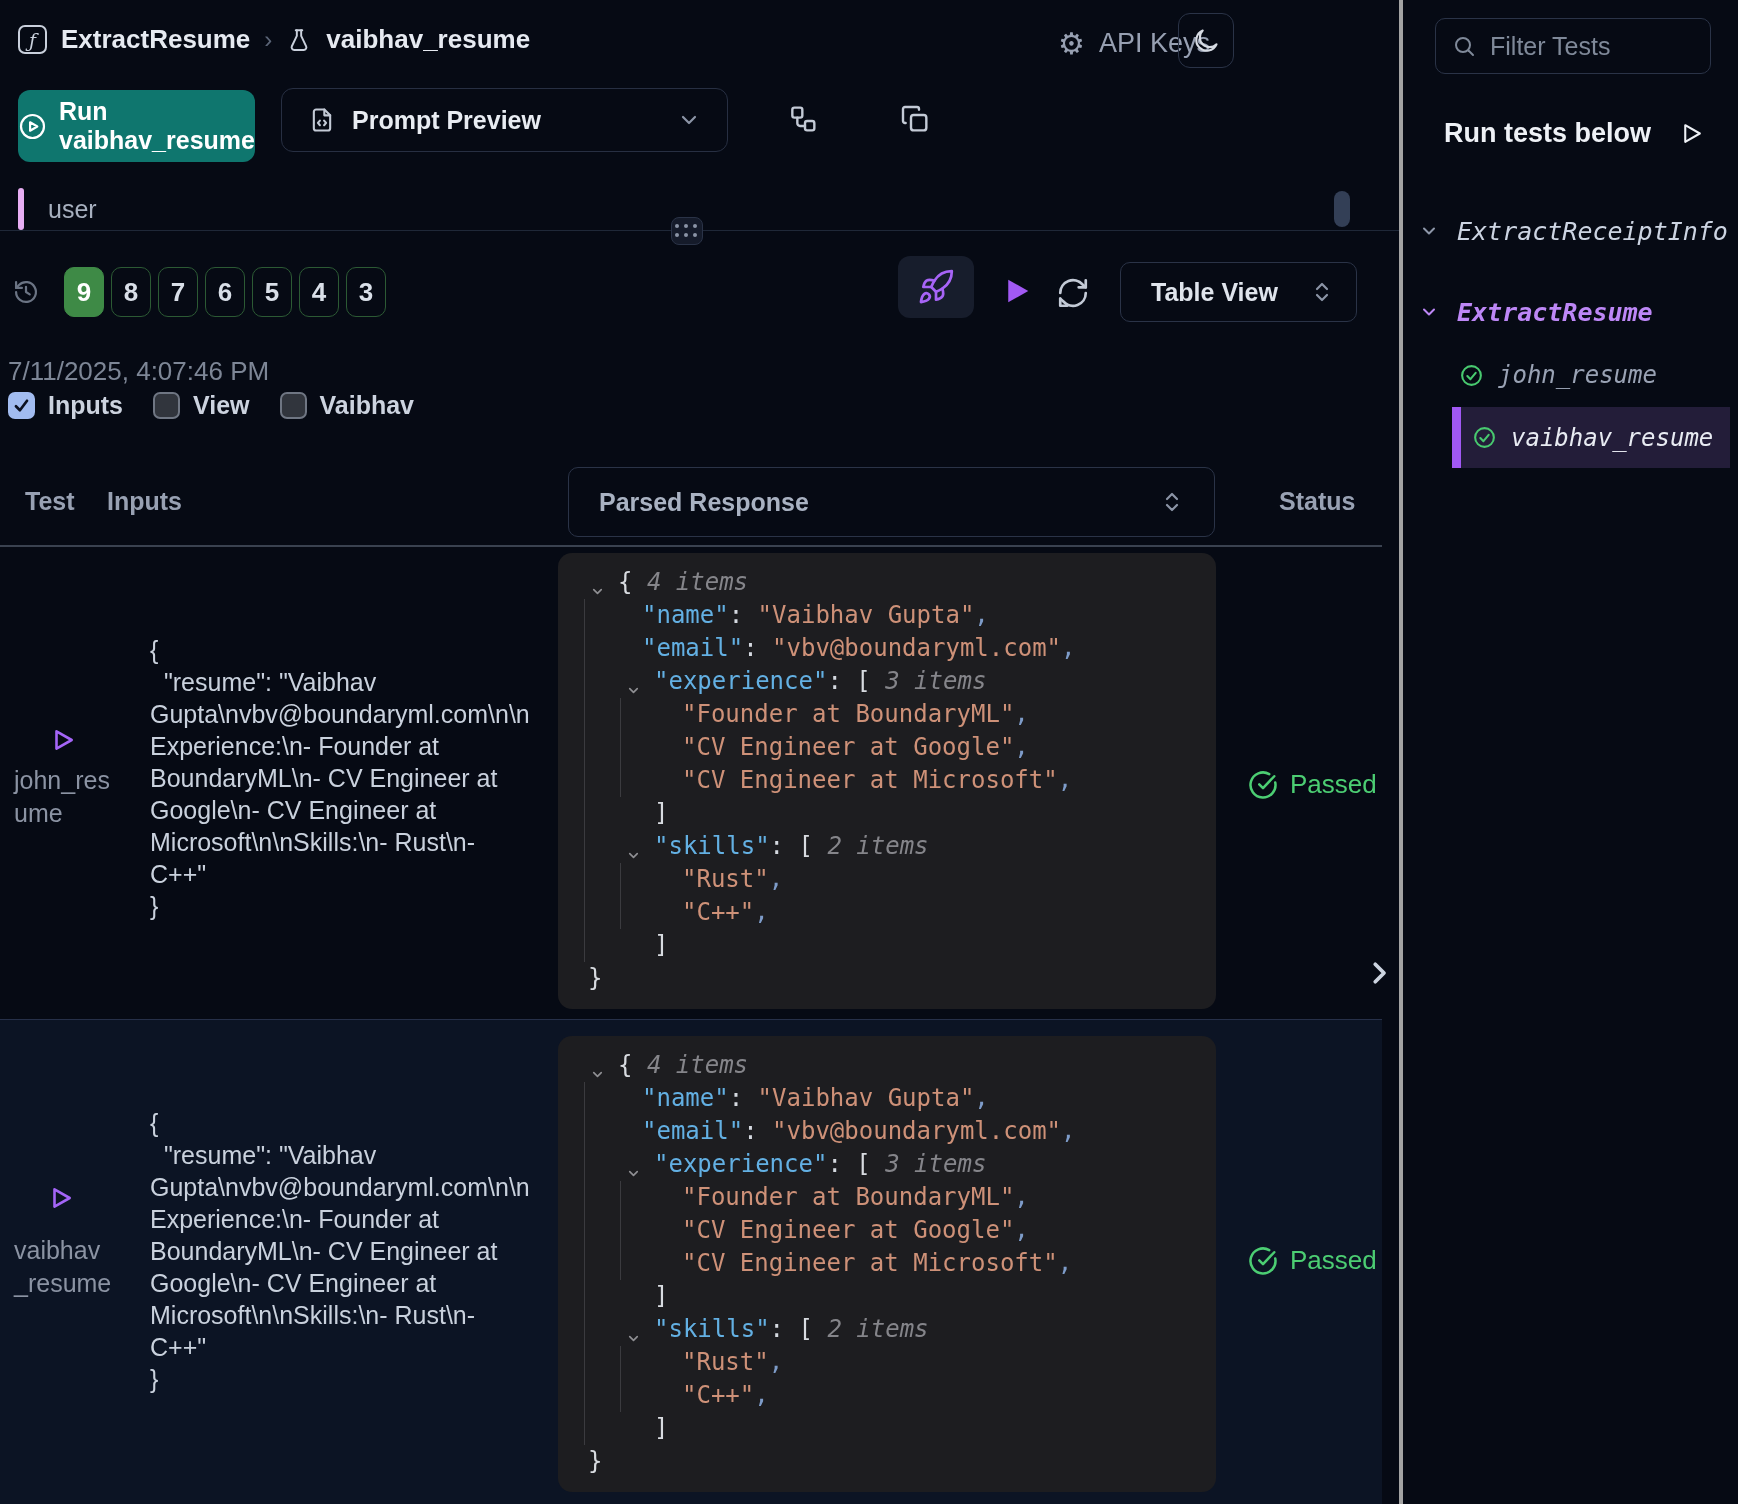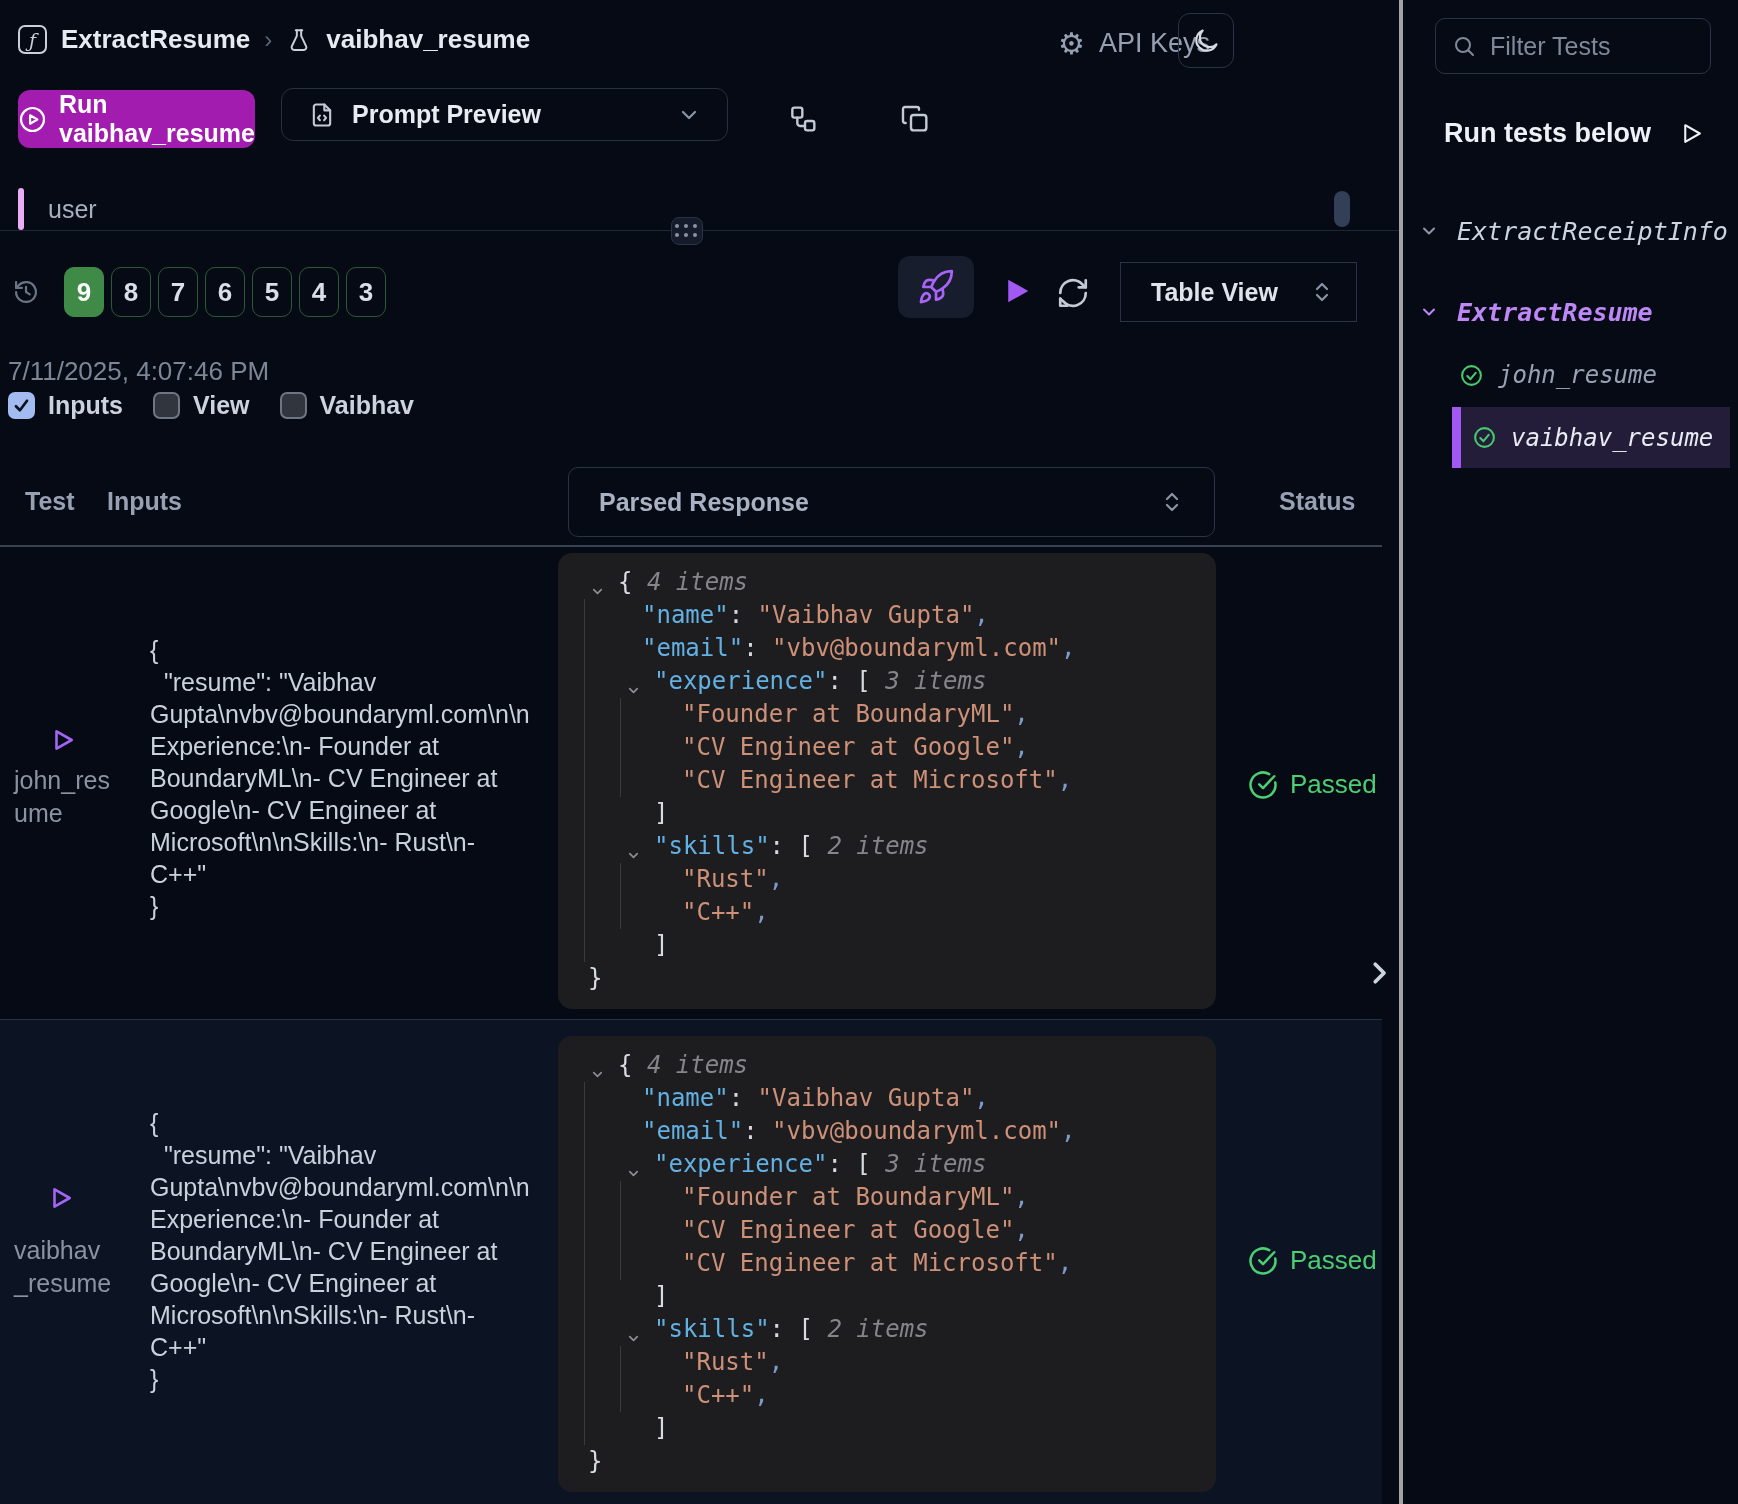--- a/index.html
+++ b/index.html
@@ -10,22 +10,22 @@
 
   
   .breadcrumb { left:18px; top:24px; display:flex; align-items:center; gap:14px; font-size:26px; font-weight:600; color:#e6eaf1; }
   .crumb-sep { color:#5b6577; font-size:24px; font-weight:400; }
   .icon-f { width:29px; height:29px; border:2px solid #c9d0dc; border-radius:7px; display:flex; align-items:center; justify-content:center; font-family:"DejaVu Serif", serif; font-style:italic; font-size:19px; color:#c9d0dc; font-weight:400; }
   .apikeys { left:1058px; top:28px; display:flex; align-items:center; gap:14px; color:#97a0b2; font-size:27px; }
   .gear { font-size:30px; line-height:1; color:#97a0b2; }
   .moonbtn { left:1178px; top:13px; width:56px; height:55px; border:1.5px solid #2a3347; border-radius:12px; display:flex; align-items:center; justify-content:center; background:transparent; }
 
   
-  .runbtn { left:18px; top:90px; width:237px; height:58px; background:#a21caf; border-radius:12px; display:flex; align-items:center; justify-content:center; gap:12px; color:#ffffff; font-size:25px; font-weight:700; }
-  .promptbtn { left:281px; top:88px; width:447px; height:53px; border:1.5px solid #272f42; border-radius:12px; display:flex; align-items:center; padding:0 26px; gap:16px; color:#e8ecf2; font-size:25px; font-weight:600; }
+  .runbtn { left:18px; top:90px; width:237px; height:72px; background:#0f766e; border-radius:12px; display:flex; align-items:center; justify-content:center; gap:12px; color:#ffffff; font-size:25px; font-weight:700; }
+  .promptbtn { left:281px; top:88px; width:447px; height:64px; border:1.5px solid #272f42; border-radius:12px; display:flex; align-items:center; padding:0 26px; gap:16px; color:#e8ecf2; font-size:25px; font-weight:600; }
   .promptbtn .chev-dn { margin-left:auto; }
   .toolicon { top:94px; width:50px; height:50px; display:flex; align-items:center; justify-content:center; color:#c3cad6; }
 
   
   .userbar { left:0; top:188px; width:1357px; height:42px; }
   .userbar .accent { position:absolute; left:18px; top:0; width:6px; height:42px; background:#e7aef3; border-radius:3px; }
   .userbar .role { position:absolute; left:48px; top:7px; font-size:25px; color:#a7b0bf; }
   .vthumb { left:1334px; top:191px; width:16px; height:36px; background:#333f56; border-radius:8px; }
   .hdivider { left:0; top:230px; width:1399px; height:1px; background:#1f2838; }
   .draghandle { left:671px; top:217px; width:32px; height:28px; background:#151b2a; border:1.5px solid #2a3347; border-radius:8px; display:flex; align-items:center; justify-content:center; }
@@ -33,21 +33,21 @@
   .dots i { width:4px; height:4px; border-radius:50%; background:#8b94a6; }
 
   
   .histicon { left:12px; top:278px; color:#6b7484; }
   #badges { left:64px; top:267px; display:flex; gap:7px; }
   .badge { width:40px; height:50px; border-radius:10px; border:1.5px solid #2c5a34; color:#d9dfe8; font-size:26px; font-weight:700; display:flex; align-items:center; justify-content:center; }
   .badge.active { background:#3e8a46; border-color:#3e8a46; color:#ffffff; }
   .rocketbtn { left:898px; top:256px; width:76px; height:62px; background:#171d2c; border-radius:12px; display:flex; align-items:center; justify-content:center; color:#a764f6; }
   .playall { left:1002px; top:274px; color:#a259f4; }
   .refreshbtn { left:1056px; top:276px; color:#c3cad6; }
-  .tableview { left:1120px; top:262px; width:237px; height:60px; border:1.5px solid #2a3347; border-radius:0; display:flex; align-items:center; padding:0 22px 0 30px; color:#dfe4ec; font-size:25px; font-weight:600; }
+  .tableview { left:1120px; top:262px; width:237px; height:60px; border:1.5px solid #2a3347; border-radius:10px; display:flex; align-items:center; padding:0 22px 0 30px; color:#dfe4ec; font-size:25px; font-weight:600; }
   .tableview .updn { margin-left:auto; color:#8b94a6; }
 
   .timestamp { left:8px; top:356px; font-size:26px; color:#7d8696; }
   #filter-row { left:8px; top:391px; display:flex; gap:30px; align-items:center; }
   .fitem { display:flex; align-items:center; gap:13px; font-size:25px; font-weight:600; color:#ccd3df; }
   .cbox { width:27px; height:27px; border-radius:7px; background:#31353d; border:2px solid #6f7683; display:flex; align-items:center; justify-content:center; }
   .cbox.checked { background:#a2bcf0; border-color:#a2bcf0; color:#0c1120; }
 
   
   .th { font-size:25px; font-weight:600; color:#98a1b3; }

